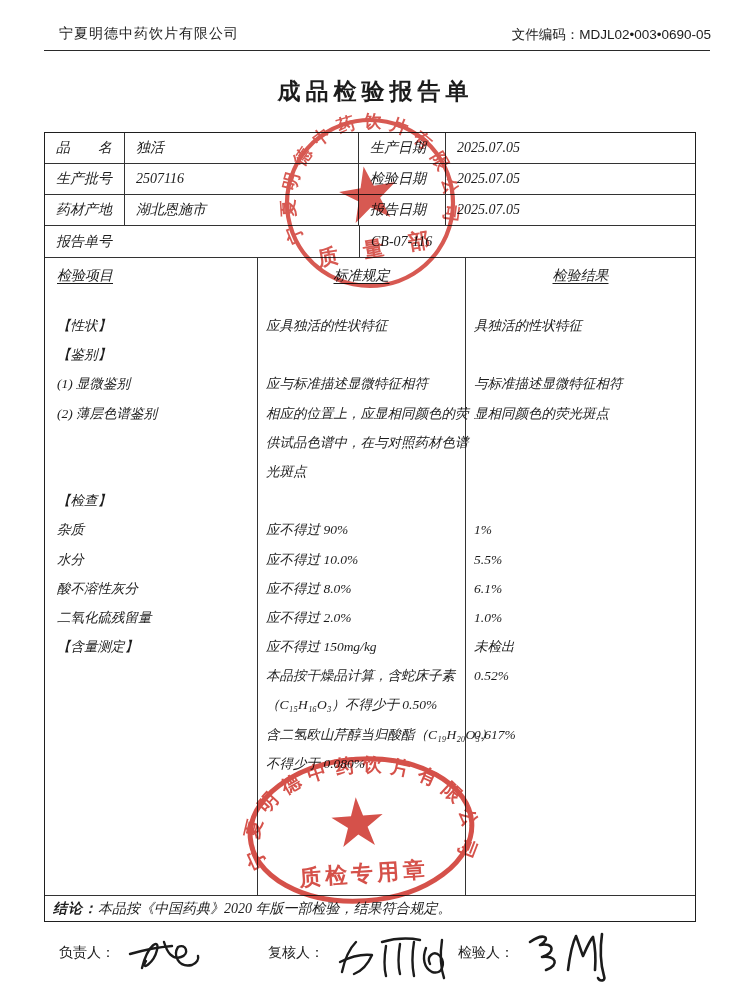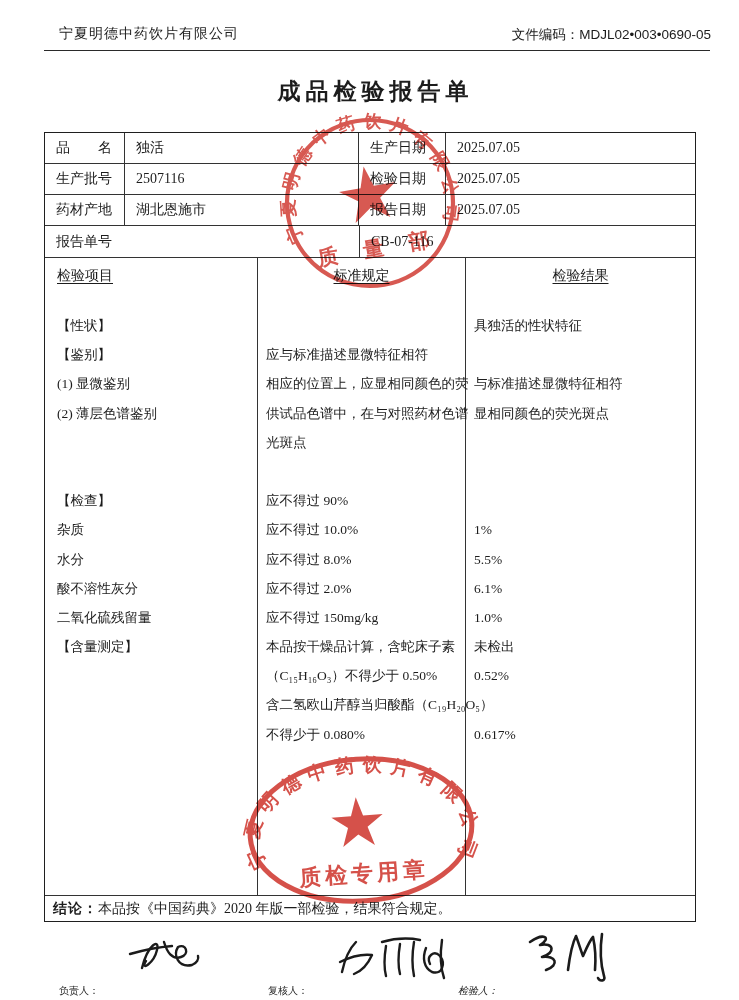--- a/index.html
+++ b/index.html
@@ -10,21 +10,21 @@
   }
   
   .hdr-company{position:absolute;left:59px;top:25px;font-size:14px;letter-spacing:1px;}
   .hdr-code{position:absolute;right:40px;top:26px;font-size:13.5px;font-family:Liberation Sans, sans-serif;}
   .hdr-rule{position:absolute;left:44px;right:41px;top:50px;border-top:1.6px solid #2a2a2a;}
   .doc-title{position:absolute;left:0;right:0;top:76px;text-align:center;
     font-size:23px;font-weight:bold;letter-spacing:5px;}
   
   .doc-table{
     position:absolute;left:44px;top:132px;width:652px;
-    border:1.6px solid #1f1f1f;box-sizing:border-box;background:transparent;
+    border:1.6px solid #1f1f1f;box-sizing:border-box;background:transparent;font-style:italic;
   }
   .info-row{display:grid;grid-template-columns:80px 234px 87px 1fr;border-bottom:1px solid #333;}
   .info-row > div{height:30px;line-height:30px;font-size:14px;padding-left:11px;
     border-right:1px solid #333;white-space:nowrap;overflow:hidden;box-sizing:border-box;}
   .info-row > div:last-child{border-right:none;}
   .info-row.span-row{grid-template-columns:315px 1fr;}
   .info-row.span-row > div{height:31px;line-height:31px;}
   
   .cols-head{display:grid;grid-template-columns:213px 208px 1fr;height:40px;border-bottom:none;}
   .cols-head > div{border-right:1px solid #333;box-sizing:border-box;
@@ -40,21 +40,21 @@
   .col-item .bline{padding-left:12px;}
   .col-spec .bline{padding-left:8px;}
   .col-res .bline{padding-left:8px;}
   .concl-row{border-top:1px solid #333;height:25px;line-height:25px;font-size:14px;padding-left:8px;white-space:nowrap;}
   .concl-row b{letter-spacing:1px;}
   
   .stamp{position:absolute;color:#d2423a;mix-blend-mode:multiply;pointer-events:none;}
   .stamp-top{left:274px;top:104px;opacity:.88;}
   .stamp-bottom{left:240px;top:748px;opacity:.92;}
   
-  .sig-label{position:absolute;font-size:10px;white-space:nowrap;margin-top:40px;}
+  .sig-label{position:absolute;font-size:14px;white-space:nowrap;}
   .sig{position:absolute;color:#1b1b1b;}
 </style>
 </head>
 <body>
 
 <div class="page">
 
   <div class="hdr-company">宁夏明德中药饮片有限公司</div>
   <div class="hdr-code"><span>文件编码：</span><span>MDJL02•003•0690-05</span></div>
   <div class="hdr-rule"></div>
@@ -104,20 +104,21 @@
         <div class="bline">杂质</div>
         <div class="bline">水分</div>
         <div class="bline">酸不溶性灰分</div>
         <div class="bline">二氧化硫残留量</div>
         <div class="bline">【含量测定】</div>
         <div class="bline"></div>
         <div class="bline"></div>
         <div class="bline"></div>
       </div>
       <div class="col-spec">
+        <div class="bline">应具独活的性状特征</div>
         <div class="bline"></div>
         <div class="bline">应与标准描述显微特征相符</div>
         <div class="bline">相应的位置上，应显相同颜色的荧</div>
         <div class="bline">供试品色谱中，在与对照药材色谱</div>
         <div class="bline">光斑点</div>
         <div class="bline"></div>
         <div class="bline">应不得过 90%</div>
         <div class="bline">应不得过 10.0%</div>
         <div class="bline">应不得过 8.0%</div>
         <div class="bline">应不得过 2.0%</div>
@@ -190,21 +191,21 @@
       <path d="M10,34 C22,28 34,26 42,27 C38,36 32,43 24,46"></path>
       <path d="M52,14 C66,10 80,10 90,12"></path>
       <path d="M56,18 C54,30 54,40 56,48"></path>
       <path d="M70,16 C68,28 68,38 70,46"></path>
       <path d="M84,14 C82,26 82,38 84,48"></path>
       <path d="M96,20 C92,30 94,40 102,44 C112,47 116,36 110,28 C104,22 96,28 100,36"></path>
       <path d="M112,12 C110,26 110,38 114,50"></path>
     </g>
   </svg>
 
-  <div class="sig-label" style="left:458px;top:944px;font-style:italic;">检验人：</div>
+  <div class="sig-label" style="left:458px;top:944px;">检验人：</div>
   <svg class="sig" style="left:520px;top:926px;" width="100" height="62" viewBox="0 0 100 62">
     <g fill="none" stroke="currentColor" stroke-width="2.6" stroke-linecap="round" stroke-linejoin="round">
       <path d="M10,16 C24,6 32,12 20,19 C34,16 36,27 22,31 C36,29 40,39 26,44"></path>
       <path d="M48,44 C50,28 53,16 56,10 C59,18 61,25 63,30 C67,21 70,14 73,11 C75,20 76,32 75,44"></path>
       <path d="M82,8 C80,22 80,36 84,50 C86,55 80,56 78,52"></path>
     </g>
   </svg>
 
 </div>
 

